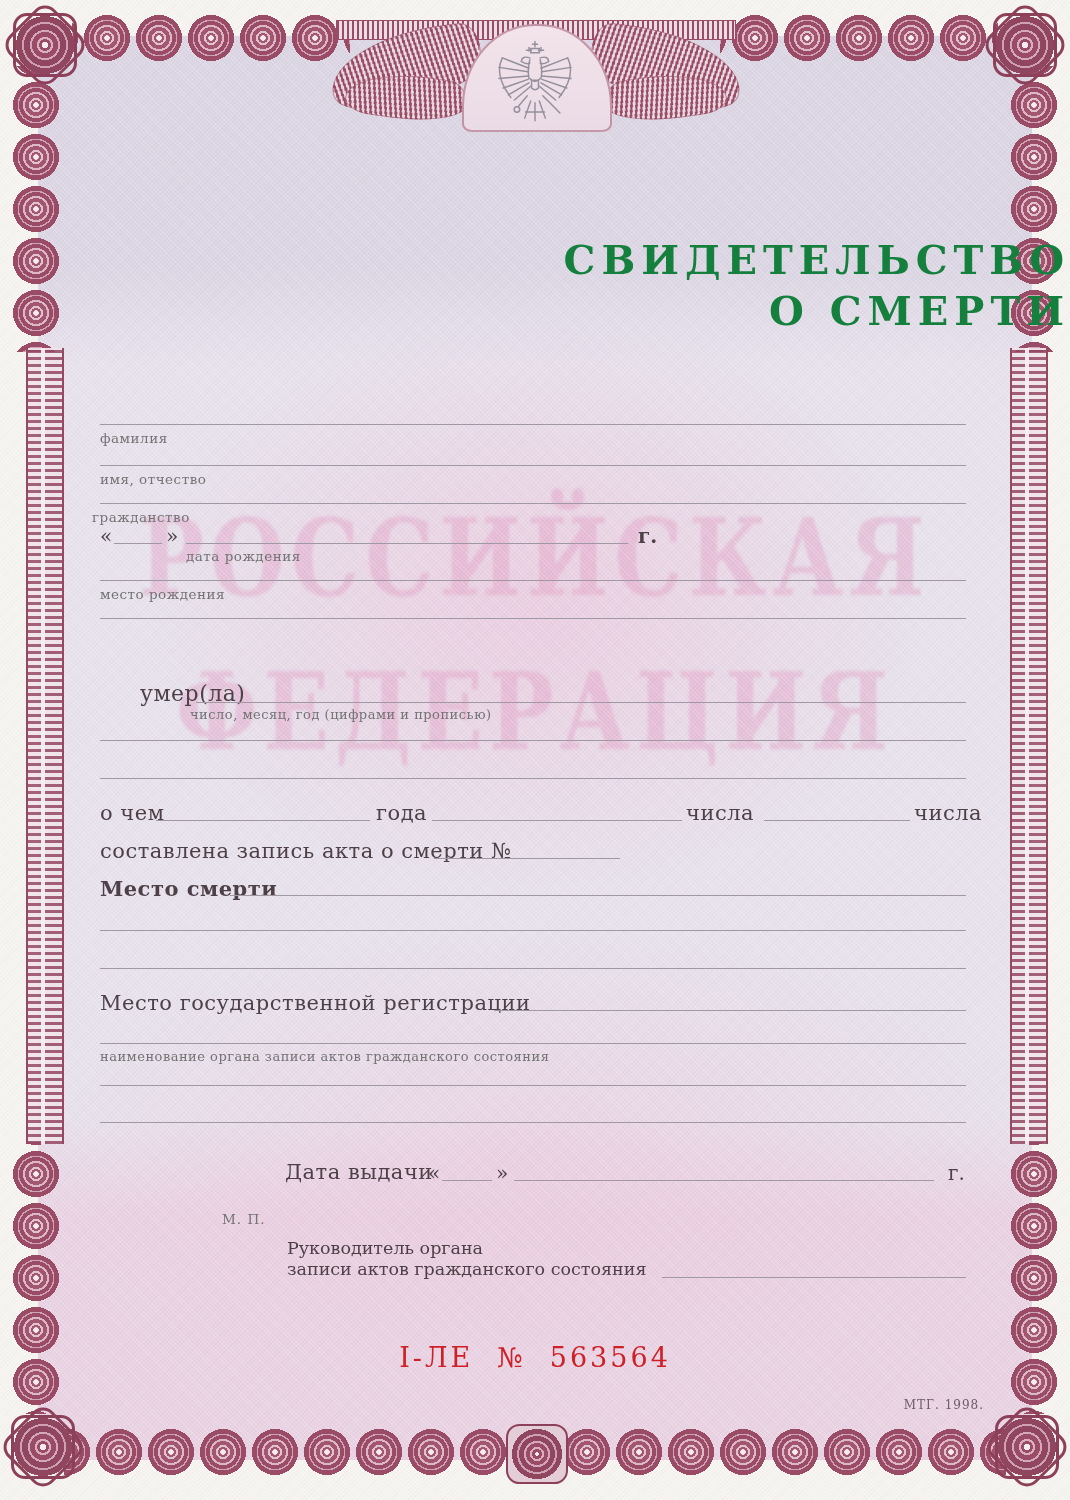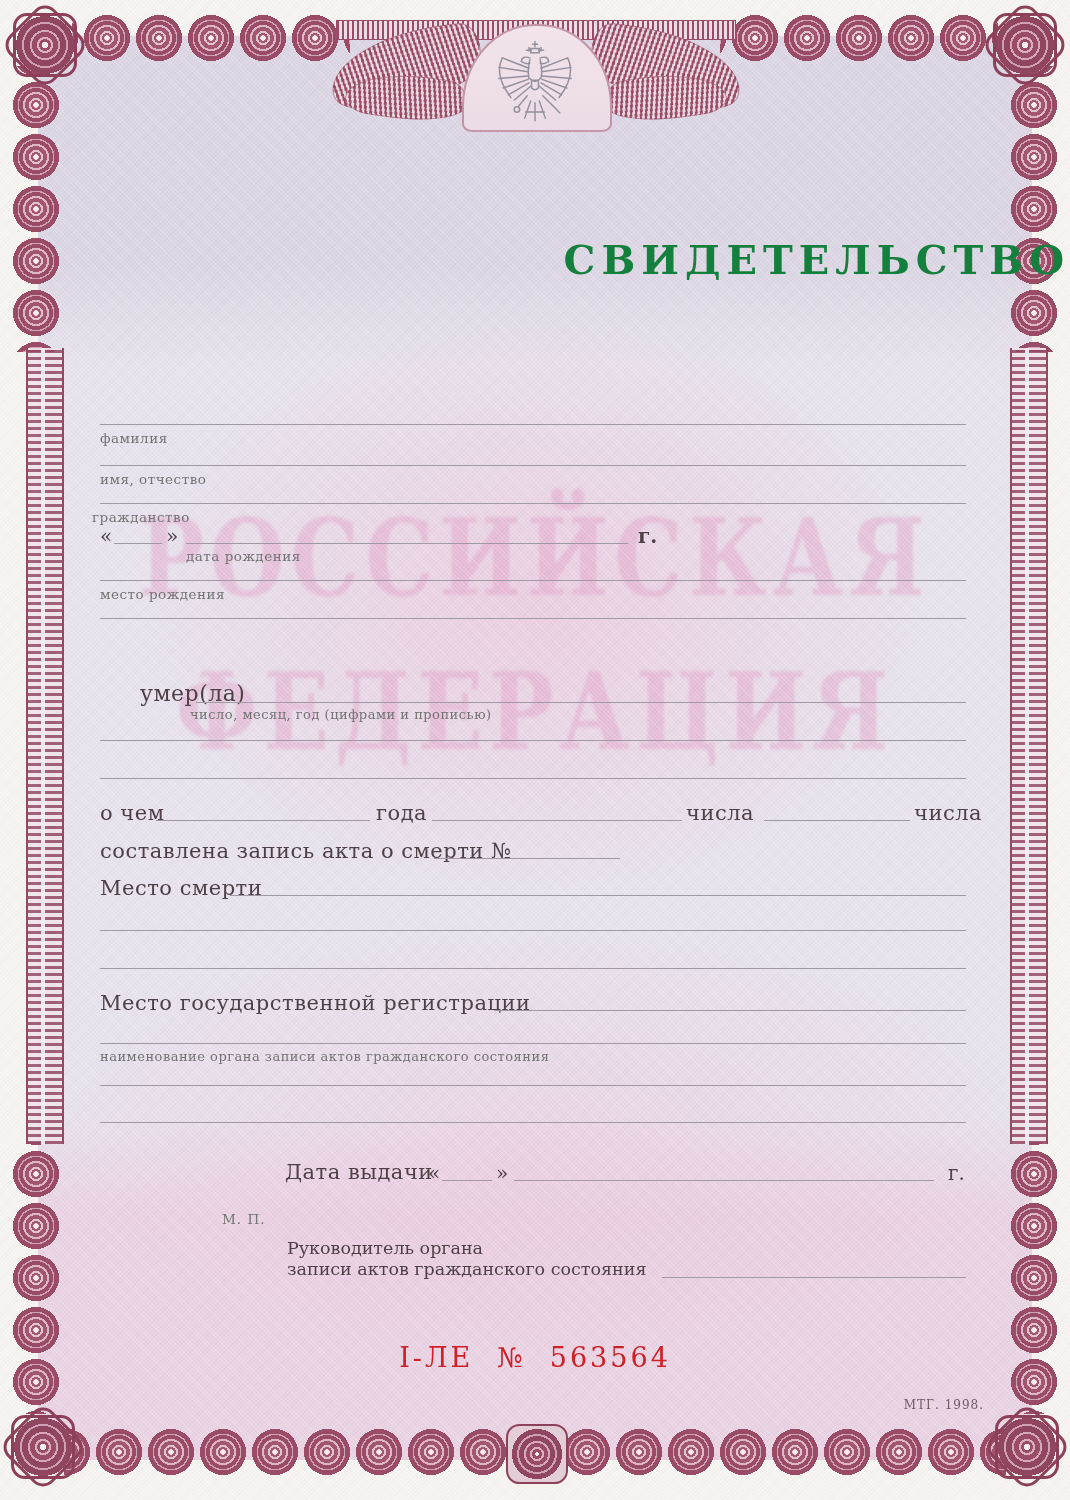--- a/index.html
+++ b/index.html
@@ -122,20 +122,21 @@
       <path d="M12 22 Q2 42 22 68 M88 22 Q98 42 78 68"></path>
       <path d="M44 46 a9 13 0 0 0 12 0"></path>
       <path d="M46 48 h8 v9 q-4 4 -8 0 z"></path>
       <path d="M45 72 L38 92 M50 74 L50 95 M55 72 L62 92 M39 85 h22"></path>
       <path d="M41 66 L31 78 M59 66 L71 78 M71 78 l8 8"></path>
       <circle cx="29" cy="82" r="3.2"></circle>
     </g>
   </svg>
 
   <div class="title t1">СВИДЕТЕЛЬСТВО</div>
+  <div class="title t2">О СМЕРТИ</div>
 
   <div class="fline" style="left:100px;width:866px;top:424px;"></div>
   <div class="flabel" style="left:100px;right:104px;top:430px;">фамилия</div>
 
   <div class="fline" style="left:100px;width:866px;top:465px;"></div>
   <div class="flabel" style="left:100px;right:104px;top:471px;">имя, отчество</div>
 
   <div class="fline" style="left:100px;width:866px;top:503px;"></div>
   <div class="flabel" style="left:92px;right:104px;top:509px;">гражданство</div>
 
@@ -160,21 +161,21 @@
   <div class="fline" style="left:156px;width:214px;top:820px;"></div>
   <div class="prompt" style="left:376px;top:801px;">года</div>
   <div class="fline" style="left:432px;width:250px;top:820px;"></div>
   <div class="prompt" style="left:686px;top:801px;">числа</div>
   <div class="fline" style="left:764px;width:146px;top:820px;"></div>
   <div class="prompt" style="left:914px;top:801px;">числа</div>
 
   <div class="prompt" style="left:100px;top:839px;">составлена запись акта о смерти №</div>
   <div class="fline" style="left:434px;width:186px;top:858px;"></div>
 
-  <div class="prompt" style="left:100px;top:876px;">Место смерти</div>
+  <div class="prompt" style="left:100px;top:876px;font-weight:bold;">Место смерти</div>
   <div class="fline" style="left:230px;width:736px;top:895px;"></div>
   <div class="fline" style="left:100px;width:866px;top:930px;"></div>
   <div class="fline" style="left:100px;width:866px;top:968px;"></div>
 
   <div class="prompt" style="left:100px;top:991px;">Место государственной регистрации</div>
   <div class="fline" style="left:494px;width:472px;top:1010px;"></div>
   <div class="fline" style="left:100px;width:866px;top:1043px;"></div>
   <div class="flabel small" style="left:100px;right:104px;top:1049px;">наименование органа записи актов гражданского состояния</div>
   <div class="fline" style="left:100px;width:866px;top:1085px;"></div>
   <div class="fline" style="left:100px;width:866px;top:1122px;"></div>

